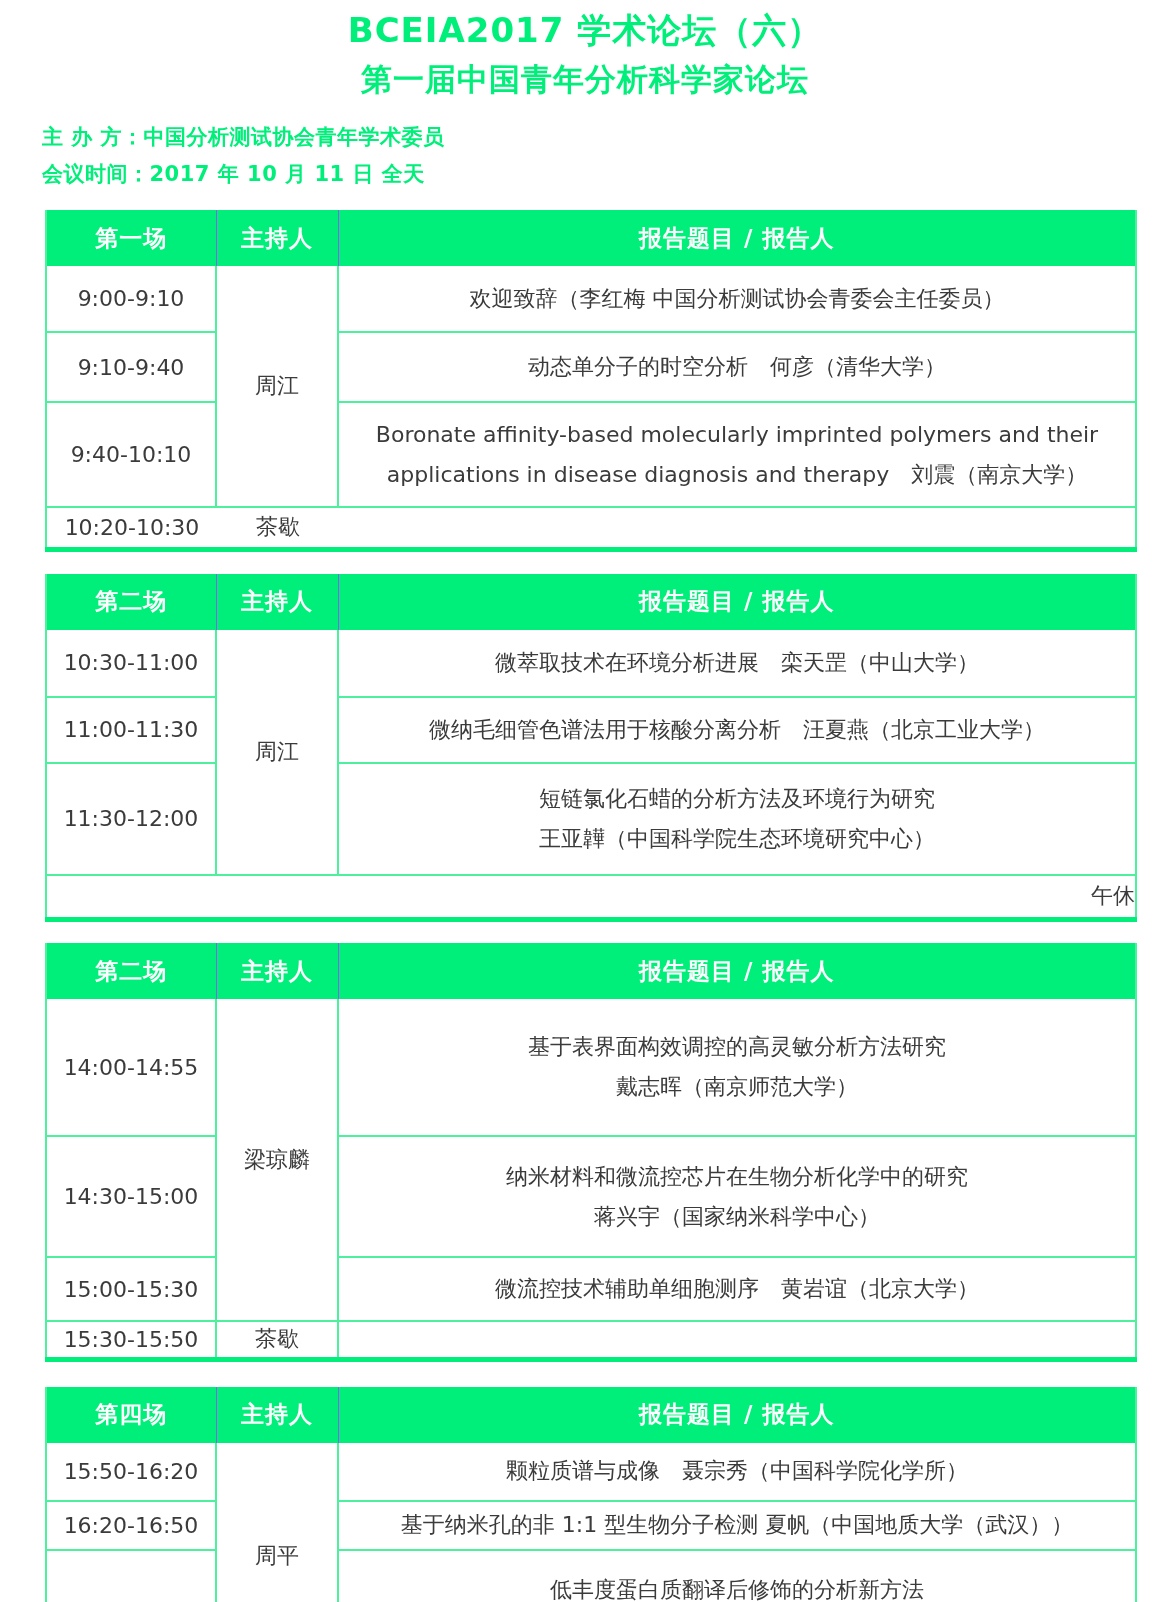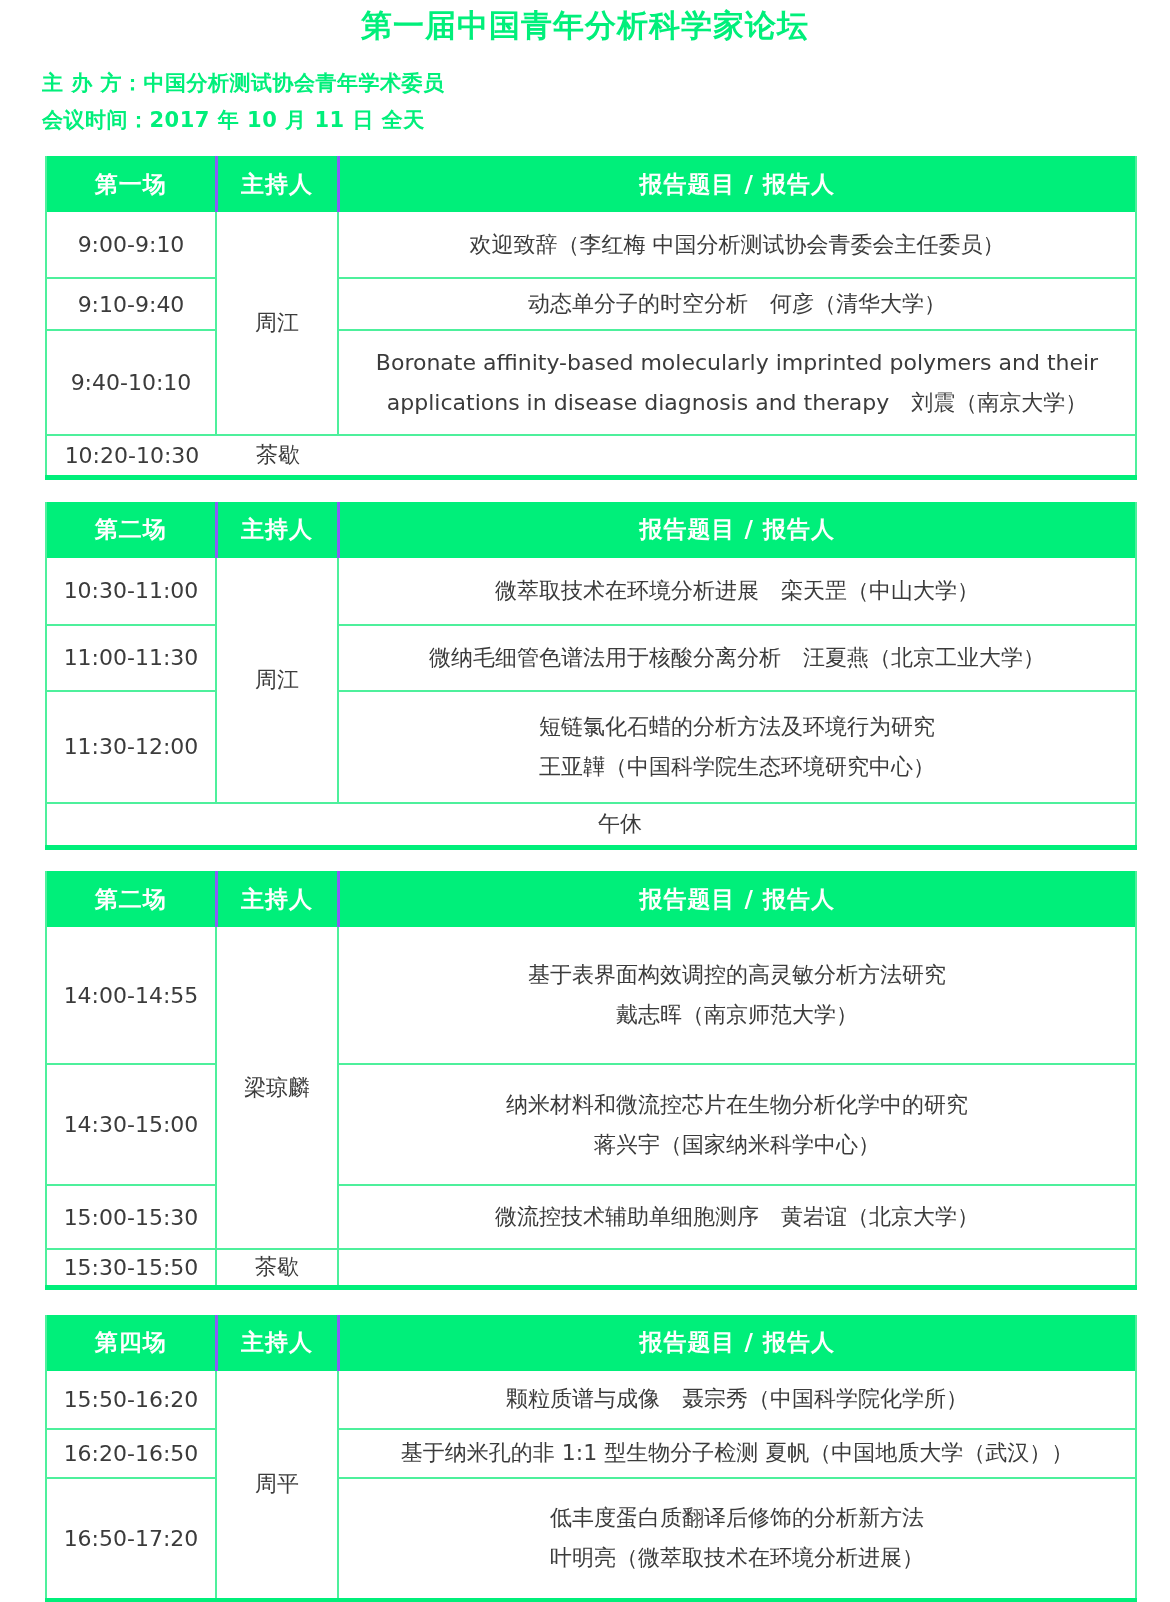--- a/index.html
+++ b/index.html
@@ -30,40 +30,41 @@
     border-right:2px solid var(--grid);
     border-bottom:5px solid var(--green);
   }
   .mt22{ margin-top:22px; } .mt21{ margin-top:21px; } .mt25{ margin-top:25px; }
 
   .schedule th{
     background:var(--green); color:#ffffff;
     font-size:23px; font-weight:bold;
     height:56px; padding:0; letter-spacing:1px;
   }
-  .schedule th + th{ border-left:3px solid #8b5cf6; }
+  .schedule th + th{ border-left:1px solid #8b5cf6; }
 
   .schedule td{
     font-size:22px; text-align:center; vertical-align:middle;
     padding:0; color:var(--ink);
   }
   .schedule tbody tr:not(:first-child) td{ border-top:2px solid var(--grid); }
   .schedule td.c-time{ border-right:2px solid var(--grid); }
   .schedule td.c-host{ border-right:2px solid var(--grid); }
   .rline{ line-height:40px; }
 
   .break-flex{ display:flex; align-items:center; }
   .break-flex .bt{ width:170px; text-align:center; }
   .break-flex .bl{ width:122px; text-align:center; }
-  td.lunch{ text-align:center; padding-left:58px; }
+  td.lunch{ text-align:right; padding-left:58px; }
 </style>
 </head>
 <body>
 
 <div class="titles">
+  <div class="title1">BCEIA2017 学术论坛（六）</div>
   <div class="title2">第一届中国青年分析科学家论坛</div>
 </div>
 
 <div class="info info-org">主 办 方：中国分析测试协会青年学术委员</div>
 <div class="info info-meta">
   <span>会议时间：2017 年 10 月 11 日  全天</span>
 </div>
 
 <table class="schedule mt22">
   <colgroup>
@@ -79,21 +80,21 @@
     </tr>
   </thead>
   <tbody>
     <tr style="height:66px">
       <td class="c-time">9:00-9:10</td>
       <td class="c-host" rowspan="3">周江</td>
       <td>
         <div class="rline">欢迎致辞（李红梅 中国分析测试协会青委会主任委员）</div>
       </td>
     </tr>
-    <tr style="height:52px">
+    <tr style="height:70px">
       <td class="c-time">9:10-9:40</td>
       <td>
         <div class="rline">动态单分子的时空分析　何彦（清华大学）</div>
       </td>
     </tr>
     <tr style="height:105px">
       <td class="c-time">9:40-10:10</td>
       <td>
         <div class="rline">Boronate affinity-based molecularly imprinted polymers and their</div>
         <div class="rline">applications in disease diagnosis and therapy　刘震（南京大学）</div>

